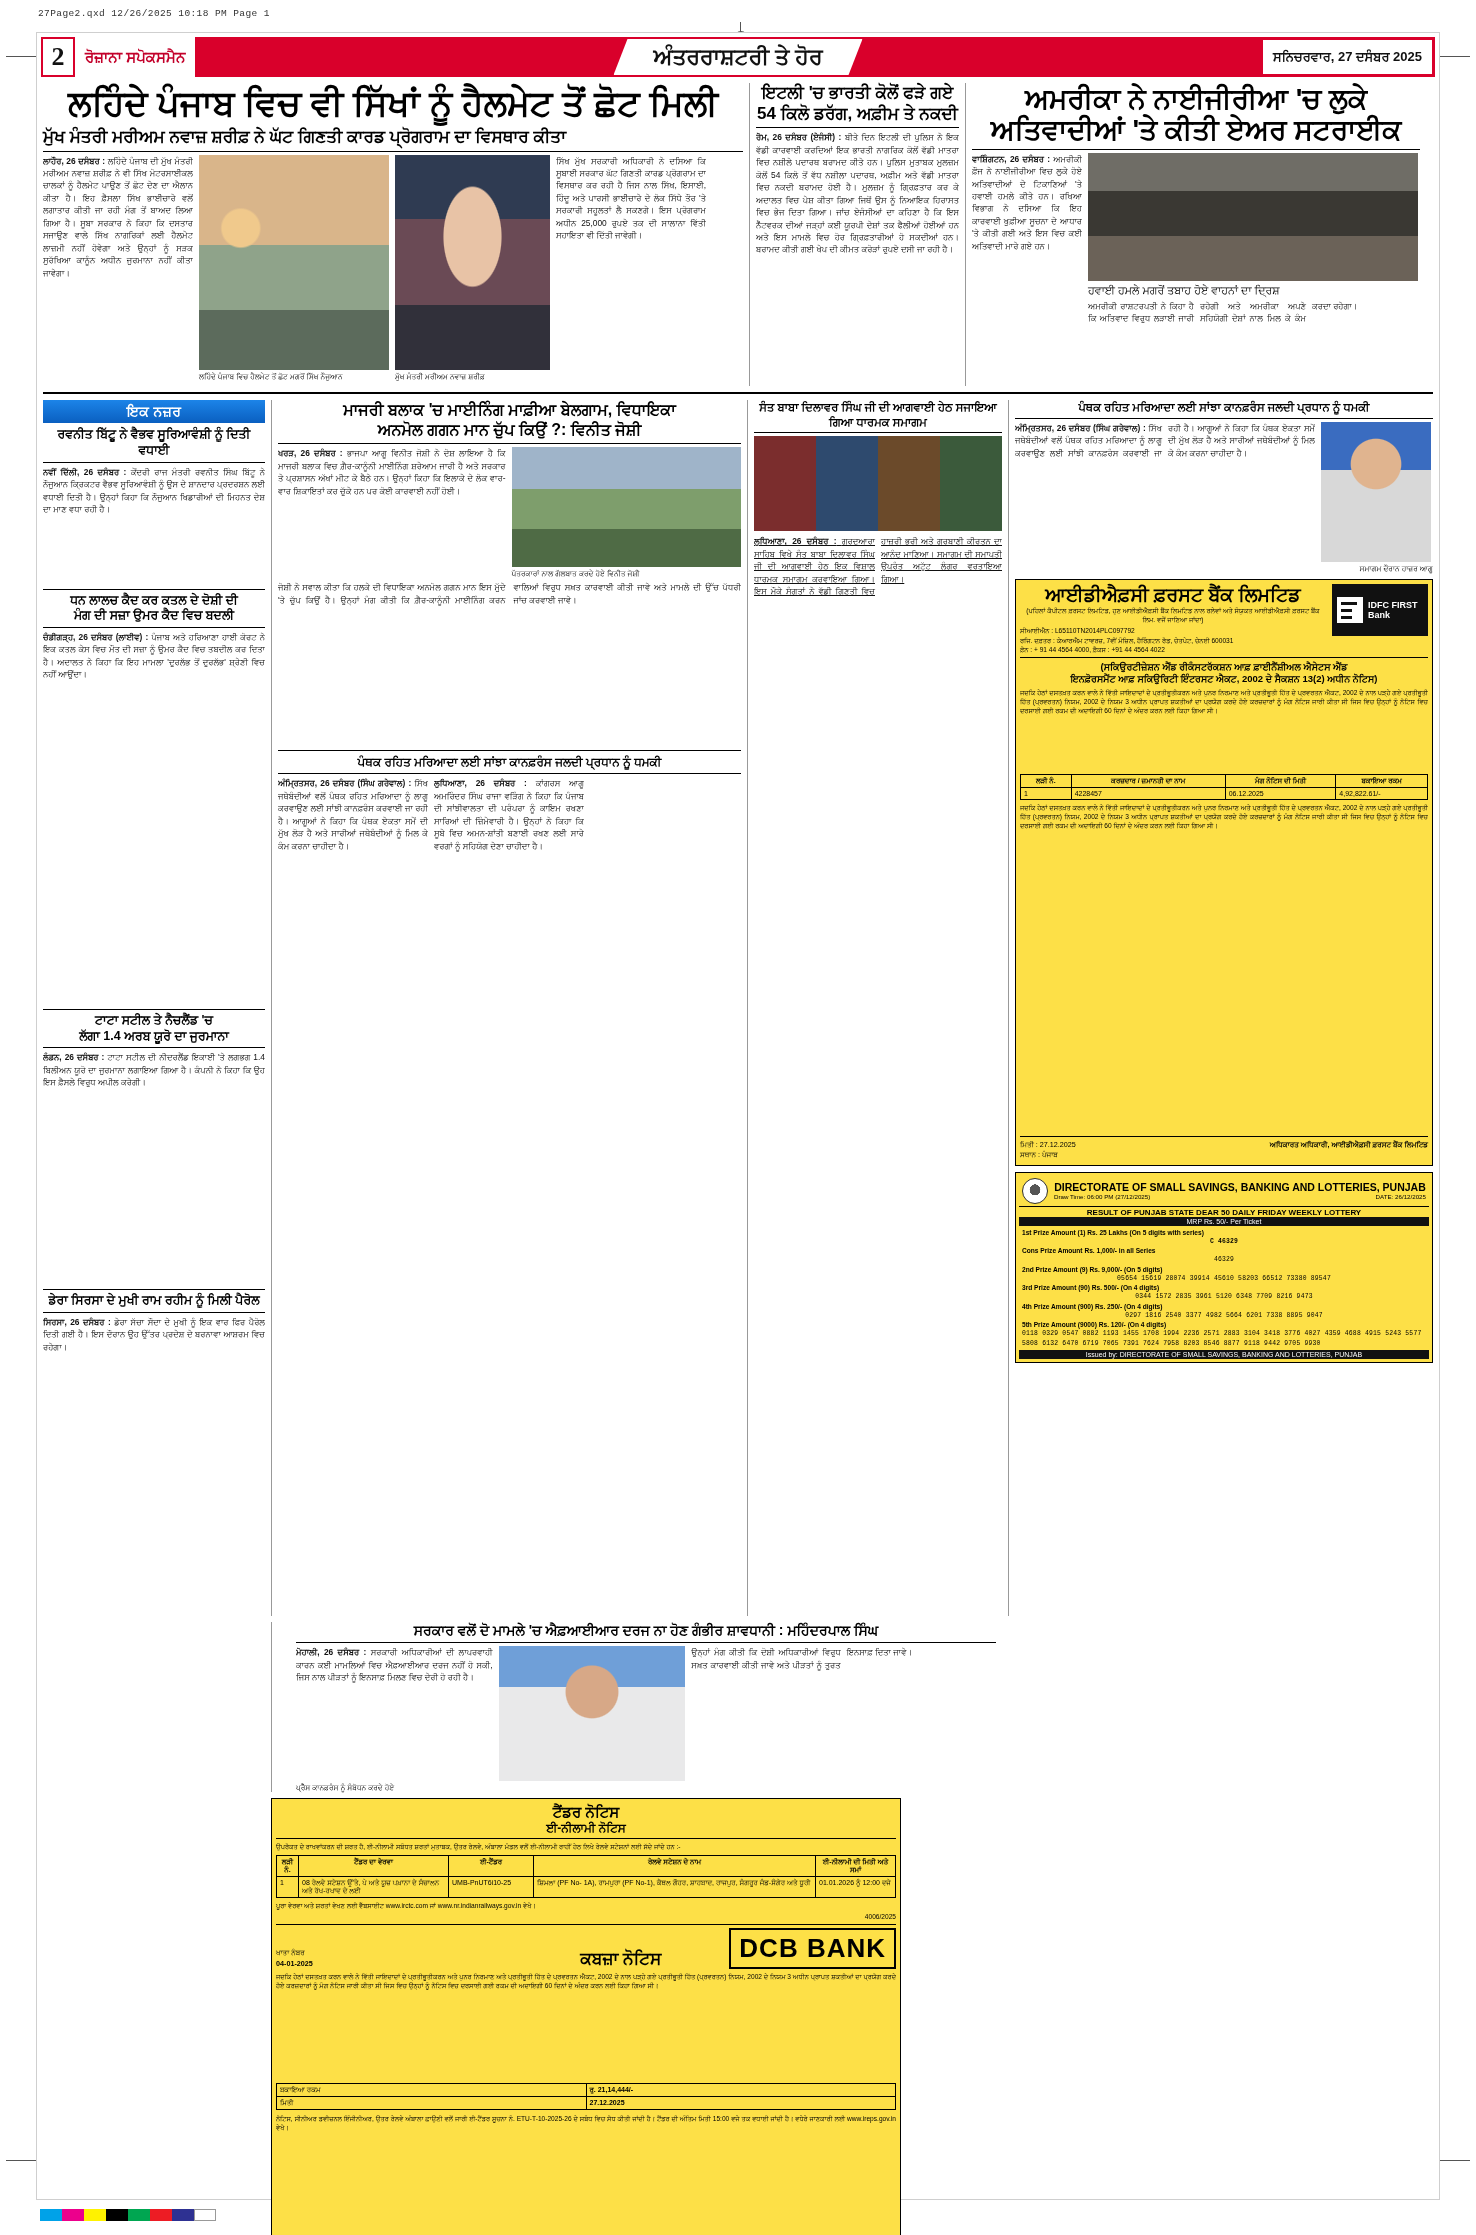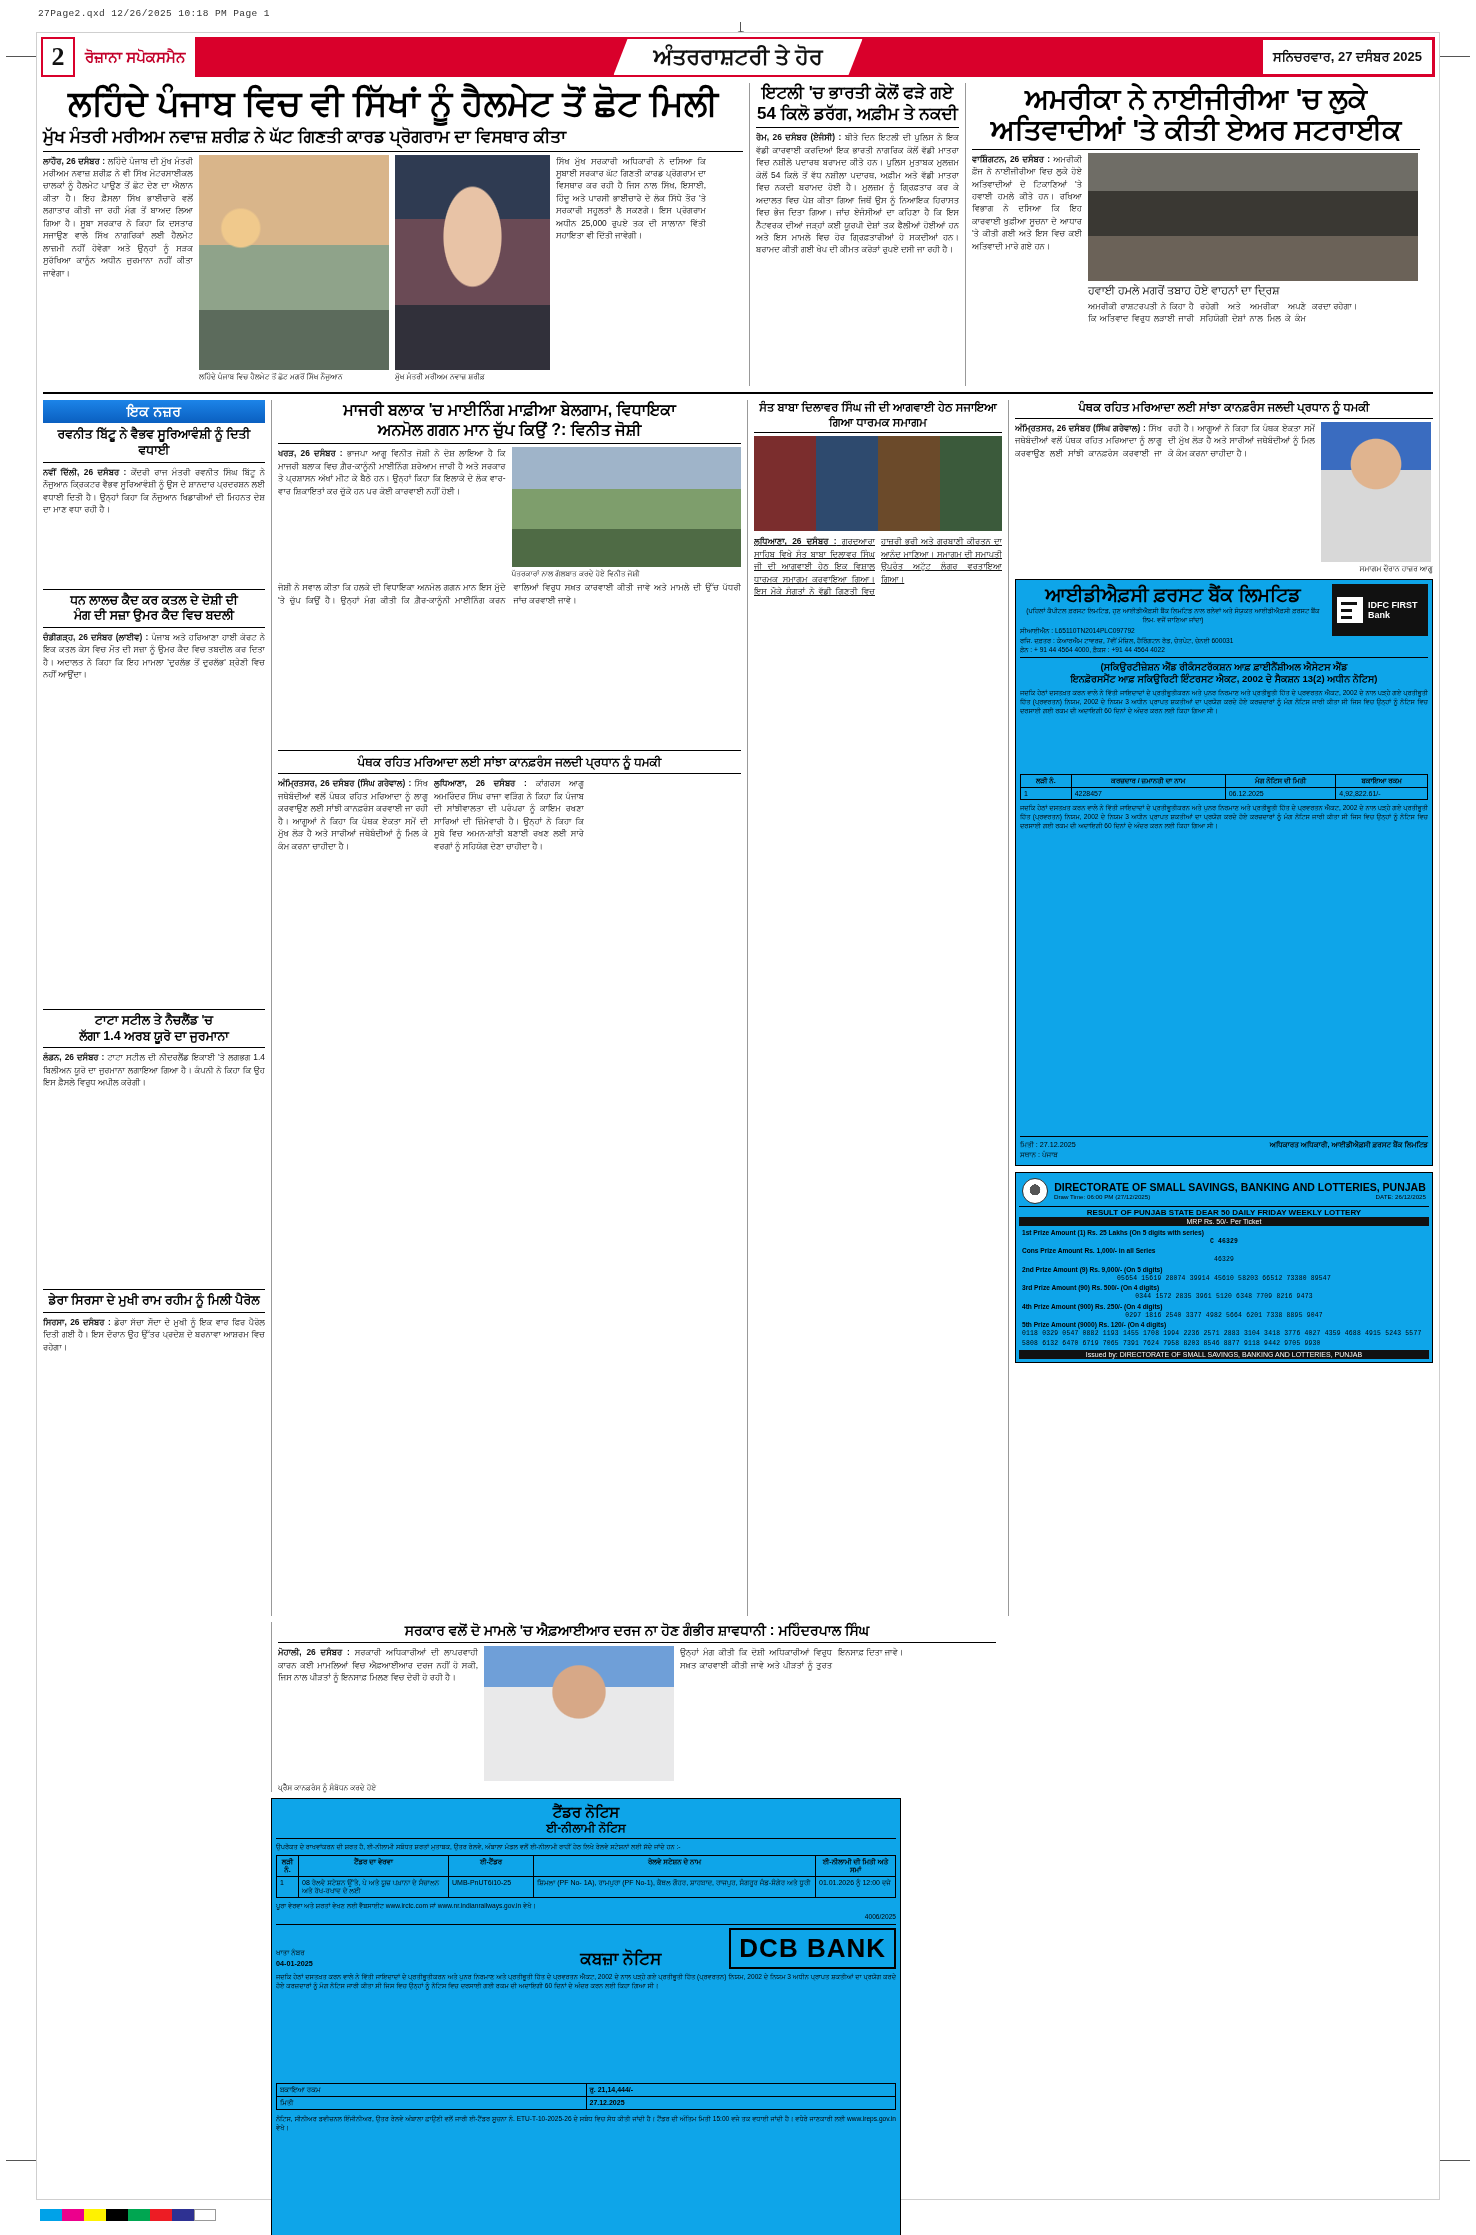--- a/index.html
+++ b/index.html
@@ -109,21 +109,21 @@
   }
 
   
   .blue-bar {
     background:linear-gradient(180deg,#1c84e8,#0a5fc0);
     color:#fff; font-weight:bold; font-size:14px; text-align:center;
     padding:3px 0; letter-spacing:.4px;
   }
 
   
-  .adbox { border:1px solid #000; background:#0ea5e9; }
+  .adbox { border:1px solid #000; background:#fde047; }
   .adtitle { font-weight:bold; text-align:center; }
 
   table.tbl { width:100%; border-collapse:collapse; font-size:7px; }
   table.tbl th, table.tbl td { border:1px solid #000; padding:2px 3px;
                                vertical-align:top; text-align:left; }
   table.tbl th { font-weight:bold; text-align:center; }
 
   .tiny { font-size:6.6px; line-height:1.4; }
   .tiny7 { font-size:7.2px; line-height:1.45; }
   .center { text-align:center; }
@@ -432,21 +432,21 @@
           <div class="lot-nums">0118 0329 0547 0882 1193 1455 1708 1994 2236 2571 2883 3104 3418 3776 4027 4359 4688 4915 5243 5577 5808 6132 6470 6719 7065 7391 7624 7958 8203 8546 8877 9118 9442 9705 9930</div>
         </div>
         <div class="lot-band">Issued by: DIRECTORATE OF SMALL SAVINGS, BANKING AND LOTTERIES, PUNJAB</div>
       </div>
     </div>
   </div>
 
   <div style="display:flex; padding:6px; gap:6px;">
     <div style="width:222px;"></div>
 
-    <div class="vrule" style="width:725px; padding-left:6px;">
+    <div class="vrule" style="width:725px; padding-left:24px;">
       <div class="hl-sec" style="font-size:14px;">ਸਰਕਾਰ ਵਲੋਂ ਦੋ ਮਾਮਲੇ 'ਚ ਐਫ਼ਆਈਆਰ ਦਰਜ ਨਾ ਹੋਣ ਗੰਭੀਰ ਸ਼ਾਵਧਾਨੀ : ਮਹਿੰਦਰਪਾਲ ਸਿੰਘ</div>
       <div class="mini-rule"></div>
       <div style="display:flex; gap:6px;">
         <div class="body-col" style="width:200px; height:135px;">
           <p><span class="lead">ਮੋਹਾਲੀ, 26 ਦਸੰਬਰ :</span>
              <span>ਸਰਕਾਰੀ ਅਧਿਕਾਰੀਆਂ ਦੀ ਲਾਪਰਵਾਹੀ ਕਾਰਨ ਕਈ ਮਾਮਲਿਆਂ ਵਿਚ ਐਫ਼ਆਈਆਰ ਦਰਜ ਨਹੀਂ ਹੋ ਸਕੀ, ਜਿਸ ਨਾਲ ਪੀੜਤਾਂ ਨੂੰ ਇਨਸਾਫ਼ ਮਿਲਣ ਵਿਚ ਦੇਰੀ ਹੋ ਰਹੀ ਹੈ।</span></p>
         </div>
         <div class="photo ph-speaker" style="width:190px; height:135px;"></div>
         <div class="body-col" style="width:310px; height:135px; column-count:2; column-gap:6px;">ਉਨ੍ਹਾਂ ਮੰਗ ਕੀਤੀ ਕਿ ਦੋਸ਼ੀ ਅਧਿਕਾਰੀਆਂ ਵਿਰੁਧ ਸਖ਼ਤ ਕਾਰਵਾਈ ਕੀਤੀ ਜਾਵੇ ਅਤੇ ਪੀੜਤਾਂ ਨੂੰ ਤੁਰਤ ਇਨਸਾਫ਼ ਦਿਤਾ ਜਾਵੇ।</div>
       </div>

